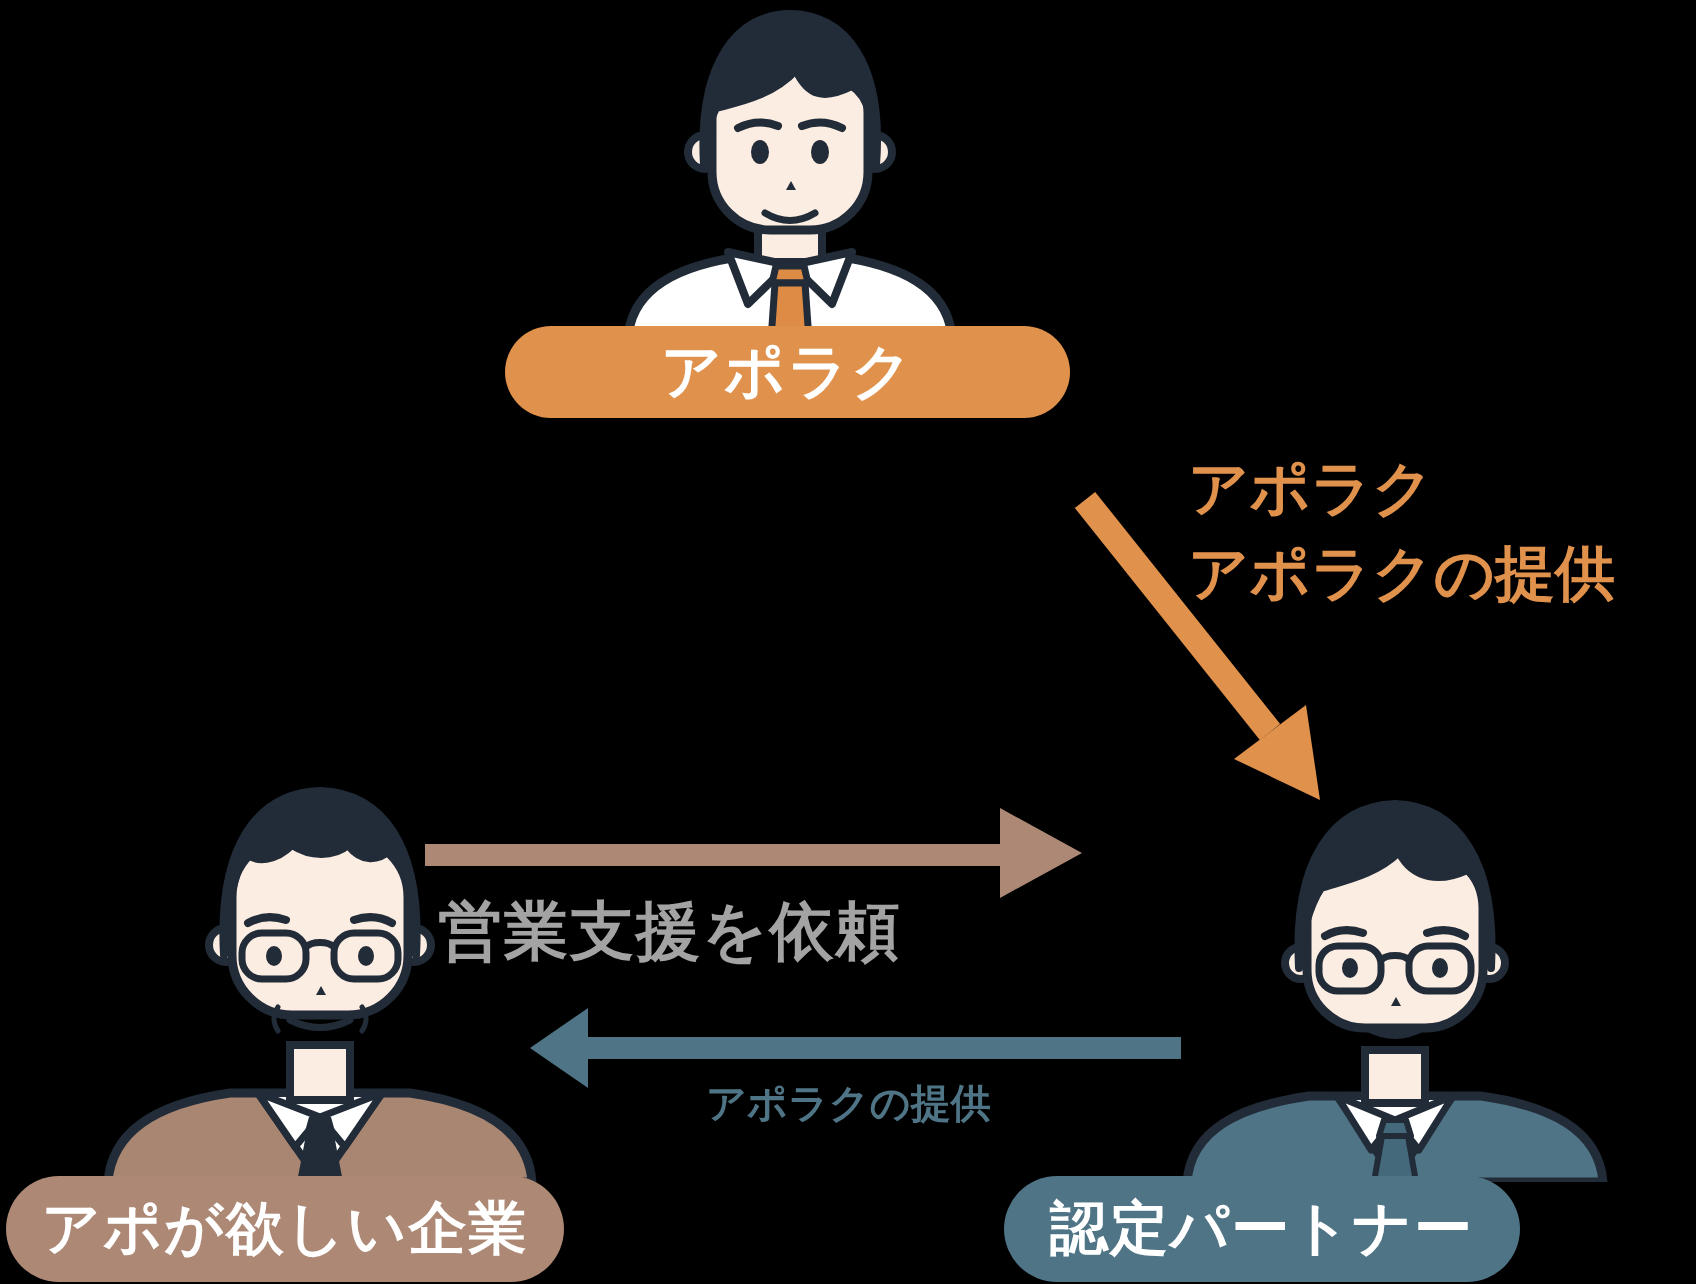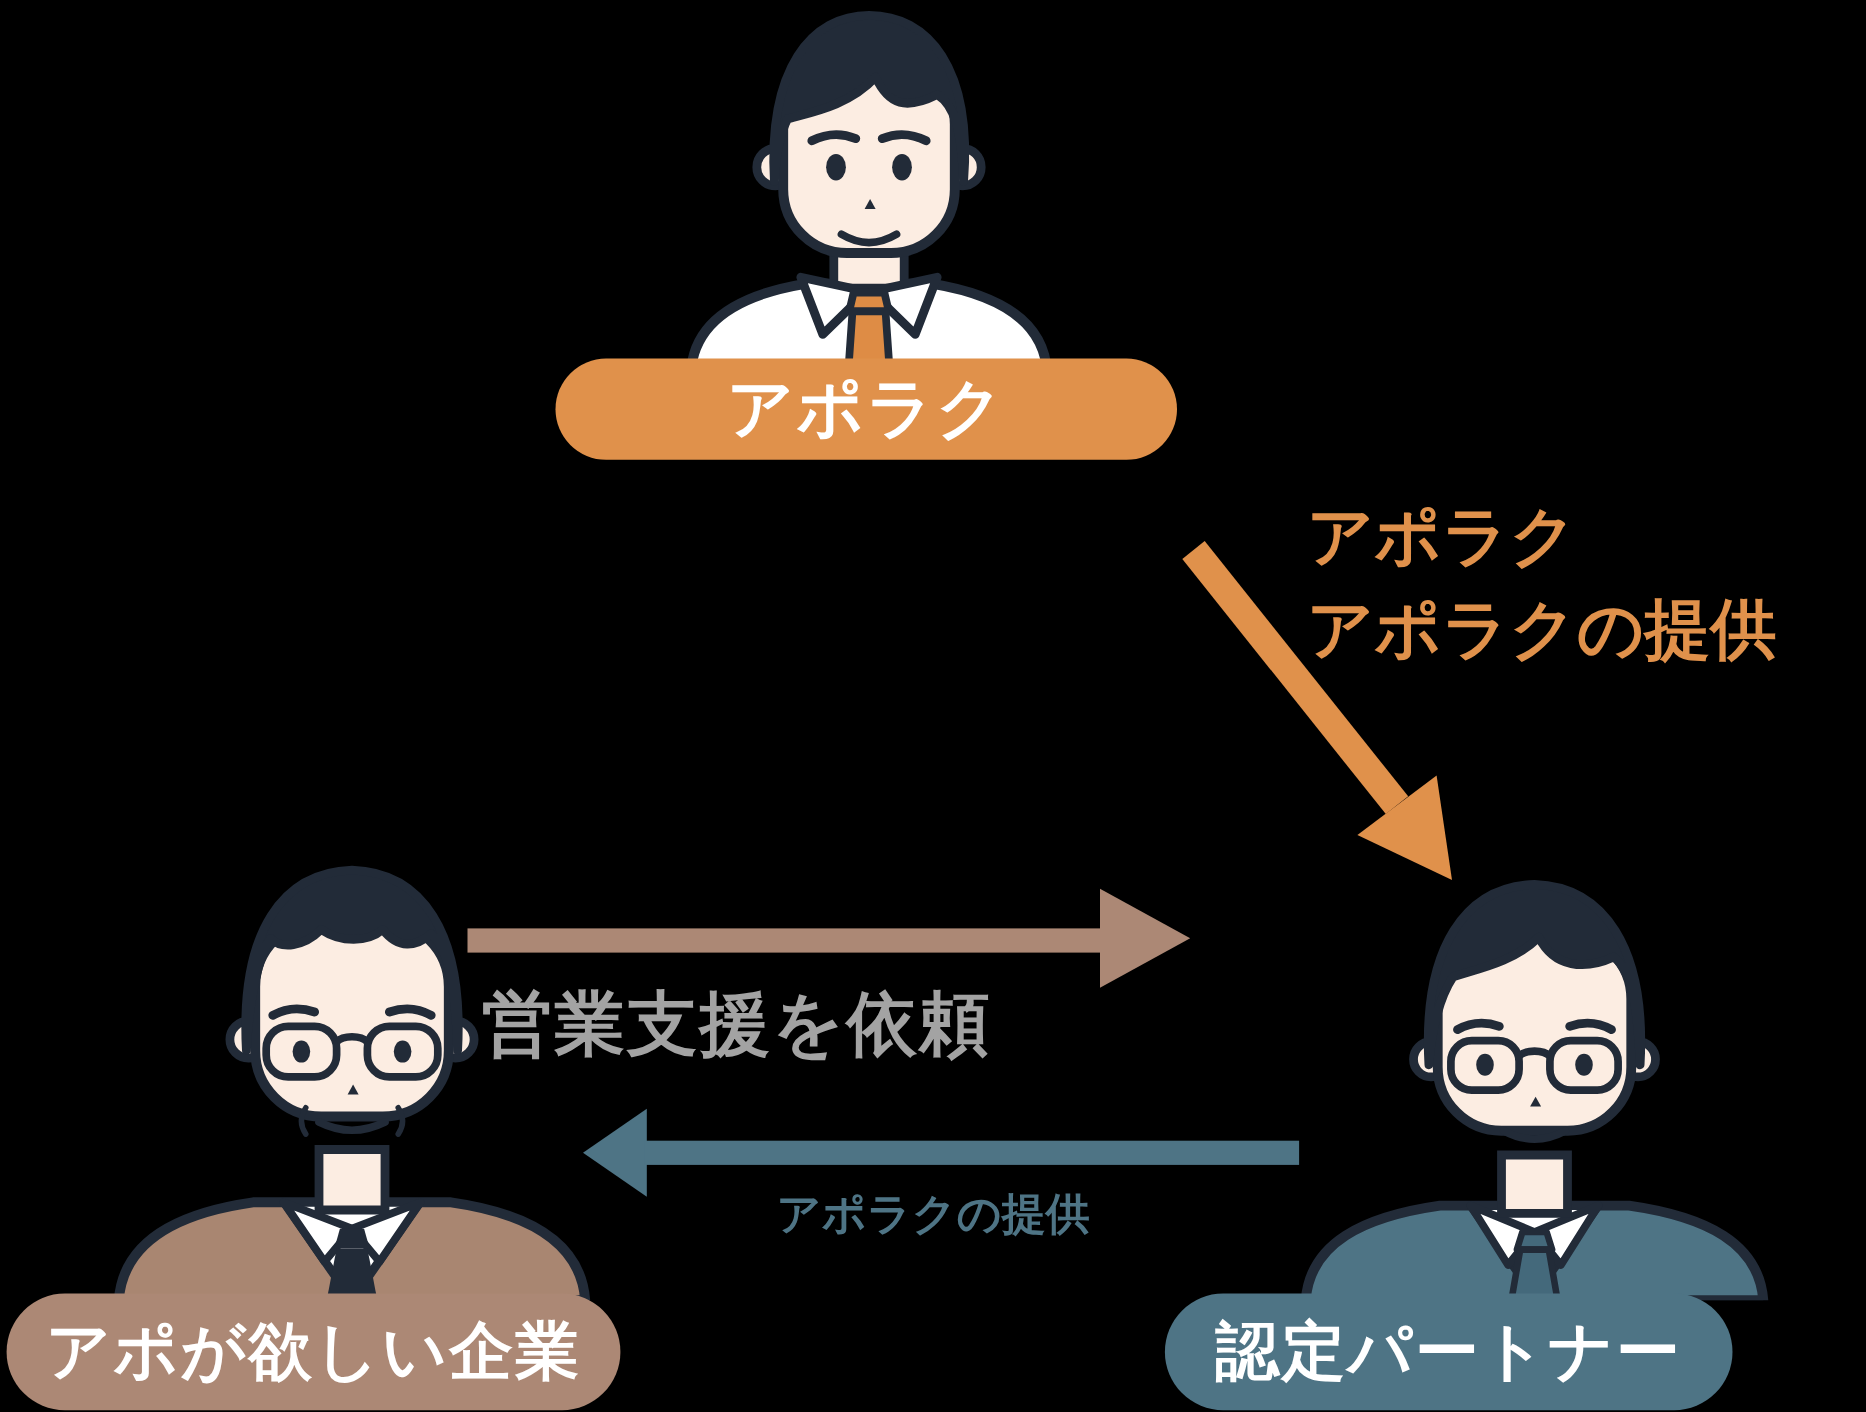--- a/index.html
+++ b/index.html
@@ -14,21 +14,21 @@
   .label  { position:absolute; z-index:3; font-weight:700; white-space:nowrap; }
   .label-system  { left:1188px; top:446px; font-size:60px; line-height:1.42; color:#E0914B; }
   .label-request { left:438px;  top:888px; font-size:64px; letter-spacing:2px; color:#a3a3a3; }
   .label-provide { left:706px;  top:1076px; font-size:40px; color:#4E7485;text-align:center; }
   .pill {
     position:absolute; z-index:4; display:flex; align-items:center; justify-content:center;
     color:#FFFFFF; font-weight:700; letter-spacing:2px;
   }
   .pill-top   { left:505px;  top:326px;  width:565px; height:92px;  border-radius:46px; background:#E0914B; font-size:60px; }
   .pill-left  { left:6px;    top:1176px; width:558px; height:106px; border-radius:53px; background:#AC8875; font-size:58px; }
-  .pill-right { left:1059px; top:1176px; width:516px; height:106px; border-radius:53px; background:#4E7485; font-size:58px; }
+  .pill-right { left:1004px; top:1176px; width:516px; height:106px; border-radius:53px; background:#4E7485; font-size:58px; }
 </style>
 </head>
 <body>
 
 <div class="canvas">
 
   <div class="person" style="left:600px; top:0px;">
     <svg viewBox="0 0 380 340" width="380" height="340">
       <path d="M28,340 C30,292 72,268 132,258 L248,258 C308,268 350,292 352,340 Z" fill="#FFFFFF" stroke="#222B38" stroke-width="9" stroke-linejoin="round"></path>
       <path d="M158,208 L222,208 L222,262 L158,262 Z" fill="#FCEDE2" stroke="#222B38" stroke-width="8"></path>

